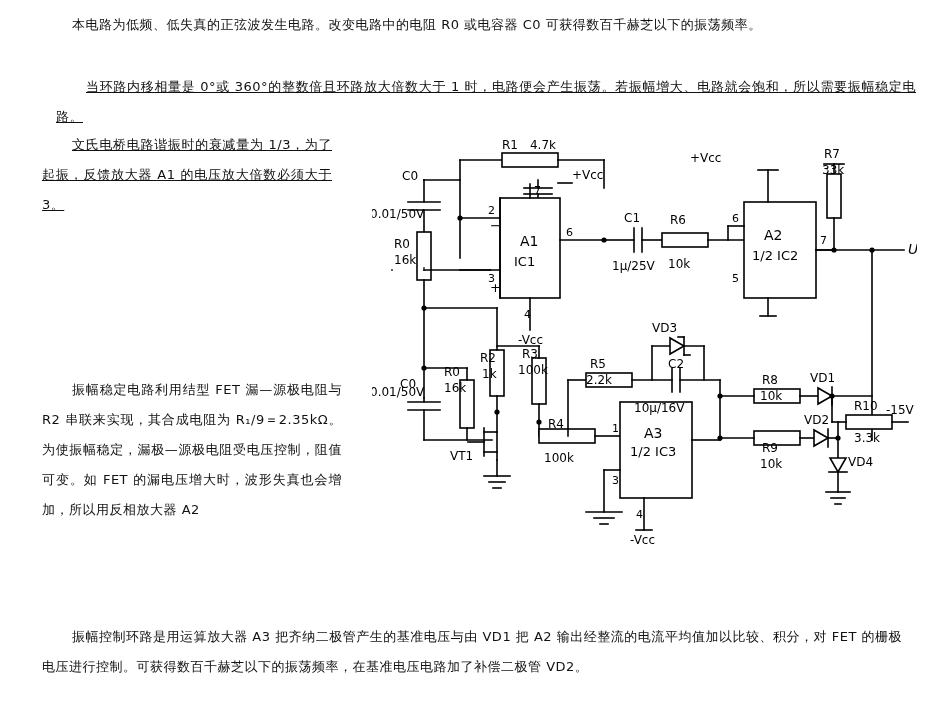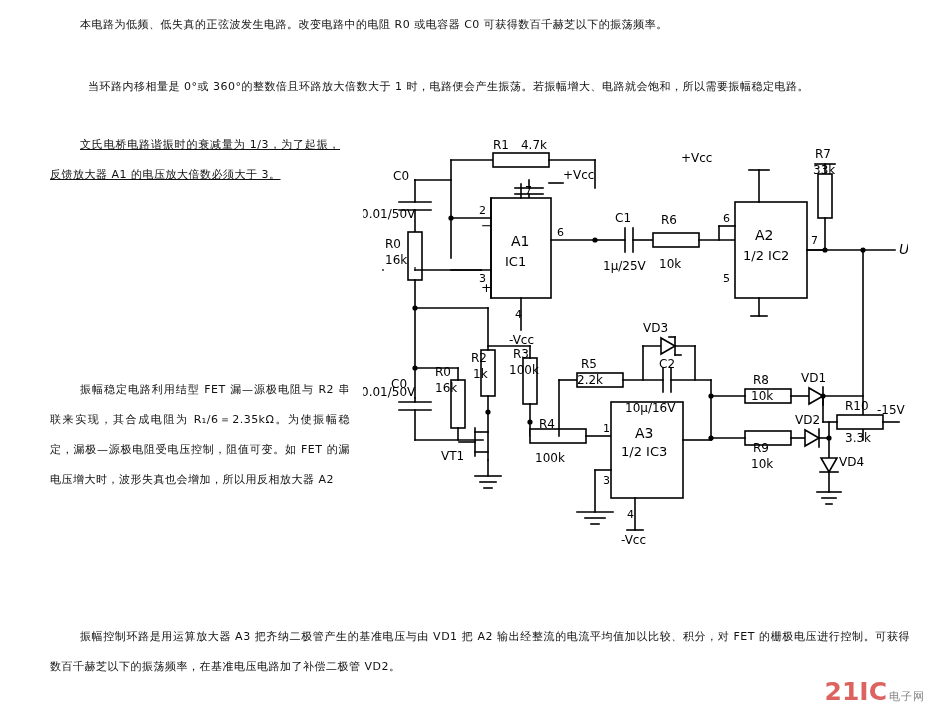--- a/index.html
+++ b/index.html
@@ -9,37 +9,36 @@
     font-family:"DejaVu Sans","Liberation Sans",sans-serif;
     color:#000;
     position:relative;
     overflow:hidden;
   }
   .page{position:relative;width:943px;height:714px;}
 
   
   .para{
     position:absolute;
-    font-size:11px;
+    font-size:13px;
     line-height:30px;
     letter-spacing:0.5px;
     text-align:justify;
     color:#111;
-    margin-left:8px;
   }
   #p-top{left:42px;top:10px;width:860px;text-indent:30px;}
-  #p-second{left:50px;top:72px;width:860px;text-indent:30px;}
+  #p-second{left:56px;top:72px;width:860px;text-indent:30px;text-decoration:underline;}
   #p-left1{left:42px;top:130px;width:290px;text-indent:30px;text-decoration:underline;}
   #p-left2{left:42px;top:222px;width:290px;text-indent:30px;}
   #p-left3{left:42px;top:375px;width:300px;text-indent:30px;}
   #p-bot1{left:42px;top:592px;width:860px;text-indent:0px;}
   #p-bot2{left:42px;top:622px;width:860px;text-indent:30px;}
 
   
-  #schematic{position:absolute;left:363px;top:140px;width:545px;height:430px;text-align:center;}
+  #schematic{position:absolute;left:372px;top:140px;width:545px;height:430px;text-align:center;}
   #schematic svg{display:block;}
 
   
   #watermark{
     position:absolute;right:18px;bottom:8px;
     font-family:"DejaVu Sans","Liberation Sans",sans-serif;
     font-weight:bold;
     font-size:25px;
     color:#d9534f;
     letter-spacing:0px;
@@ -48,21 +47,21 @@
   #watermark .wm-sub{font-size:11px;color:#777;font-weight:normal;margin-left:2px;letter-spacing:1px;}
 </style>
 </head>
 <body>
 
 <div class="page">
 
   <div class="para" id="p-top">本电路为低频、低失真的正弦波发生电路。改变电路中的电阻 R0 或电容器 C0 可获得数百千赫芝以下的振荡频率。</div>
   <div class="para" id="p-second">当环路内移相量是 0°或 360°的整数倍且环路放大倍数大于 1 时，电路便会产生振荡。若振幅增大、电路就会饱和，所以需要振幅稳定电路。</div>
   <div class="para" id="p-left1">文氏电桥电路谐振时的衰减量为 1/3，为了起振，反馈放大器 A1 的电压放大倍数必须大于 3。</div>
-  <div class="para" id="p-left3">振幅稳定电路利用结型 FET 漏—源极电阻与 R2 串联来实现，其合成电阻为 R₁/6＝2.35kΩ。为使振幅稳定，漏极—源极电阻受电压控制，阻值可变。如 FET 的漏电压增大时，波形失真也会增加，所以用反相放大器 A2</div>
+  <div class="para" id="p-left3">振幅稳定电路利用结型 FET 漏—源极电阻与 R2 串联来实现，其合成电阻为 R₁/9＝2.35kΩ。为使振幅稳定，漏极—源极电阻受电压控制，阻值可变。如 FET 的漏电压增大时，波形失真也会增加，所以用反相放大器 A2</div>
   <div class="para" id="p-bot2">振幅控制环路是用运算放大器 A3 把齐纳二极管产生的基准电压与由 VD1 把 A2 输出经整流的电流平均值加以比较、积分，对 FET 的栅极电压进行控制。可获得数百千赫芝以下的振荡频率，在基准电压电路加了补偿二极管 VD2。</div>
 
   <div id="schematic">
     <svg width="545" height="430" viewBox="0 0 545 430" xmlns="http://www.w3.org/2000/svg">
       <g fill="none" stroke="#000" stroke-width="1.6" stroke-linecap="square">
 
         <line x1="88" y1="20" x2="130" y2="20"></line>
         <rect x="130" y="13" width="56" height="14" fill="#fff"></rect>
         <line x1="186" y1="20" x2="232" y2="20"></line>
         <line x1="232" y1="20" x2="232" y2="48"></line>
@@ -309,17 +308,14 @@
         <text x="388" y="328">10k</text>
         <text x="432" y="284">VD2</text>
         <text x="482" y="270">R10</text>
         <text x="482" y="302">3.3k</text>
         <text x="476" y="326">VD4</text>
         <text x="514" y="274">-15V</text>
       </g>
     </svg>
   </div>
 
-  <div id="watermark">
-    <span>21IC</span><span class="wm-sub">电子网</span>
-  </div>
 
 </div>
 
 </body></html>

